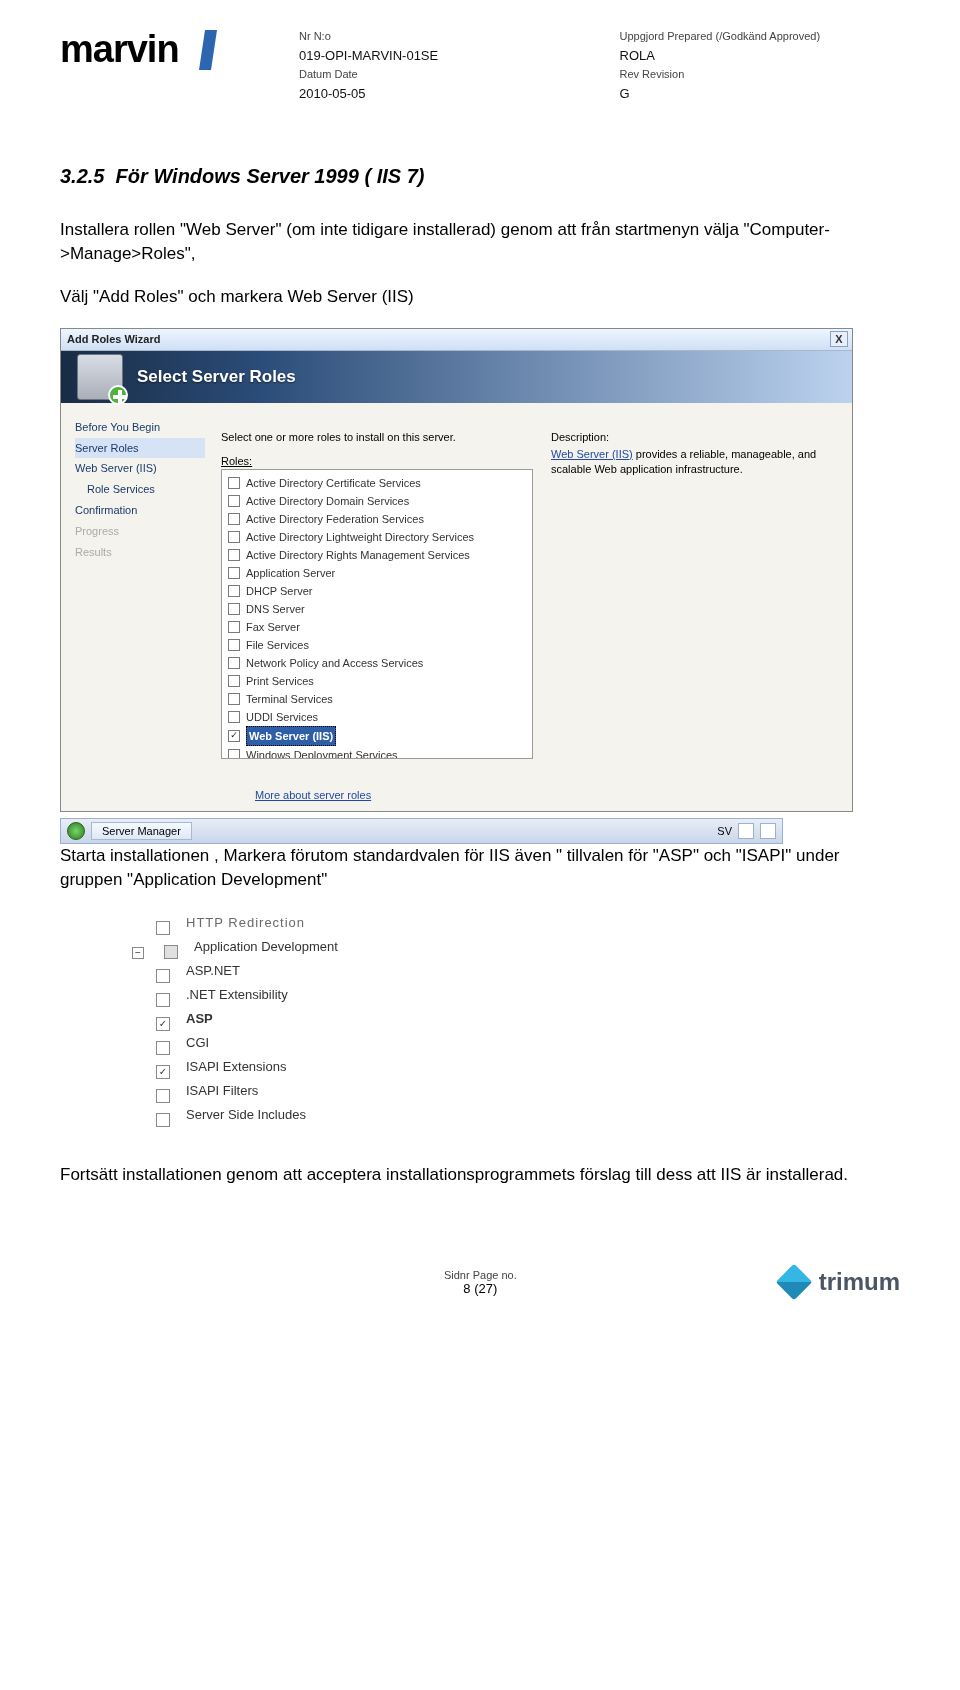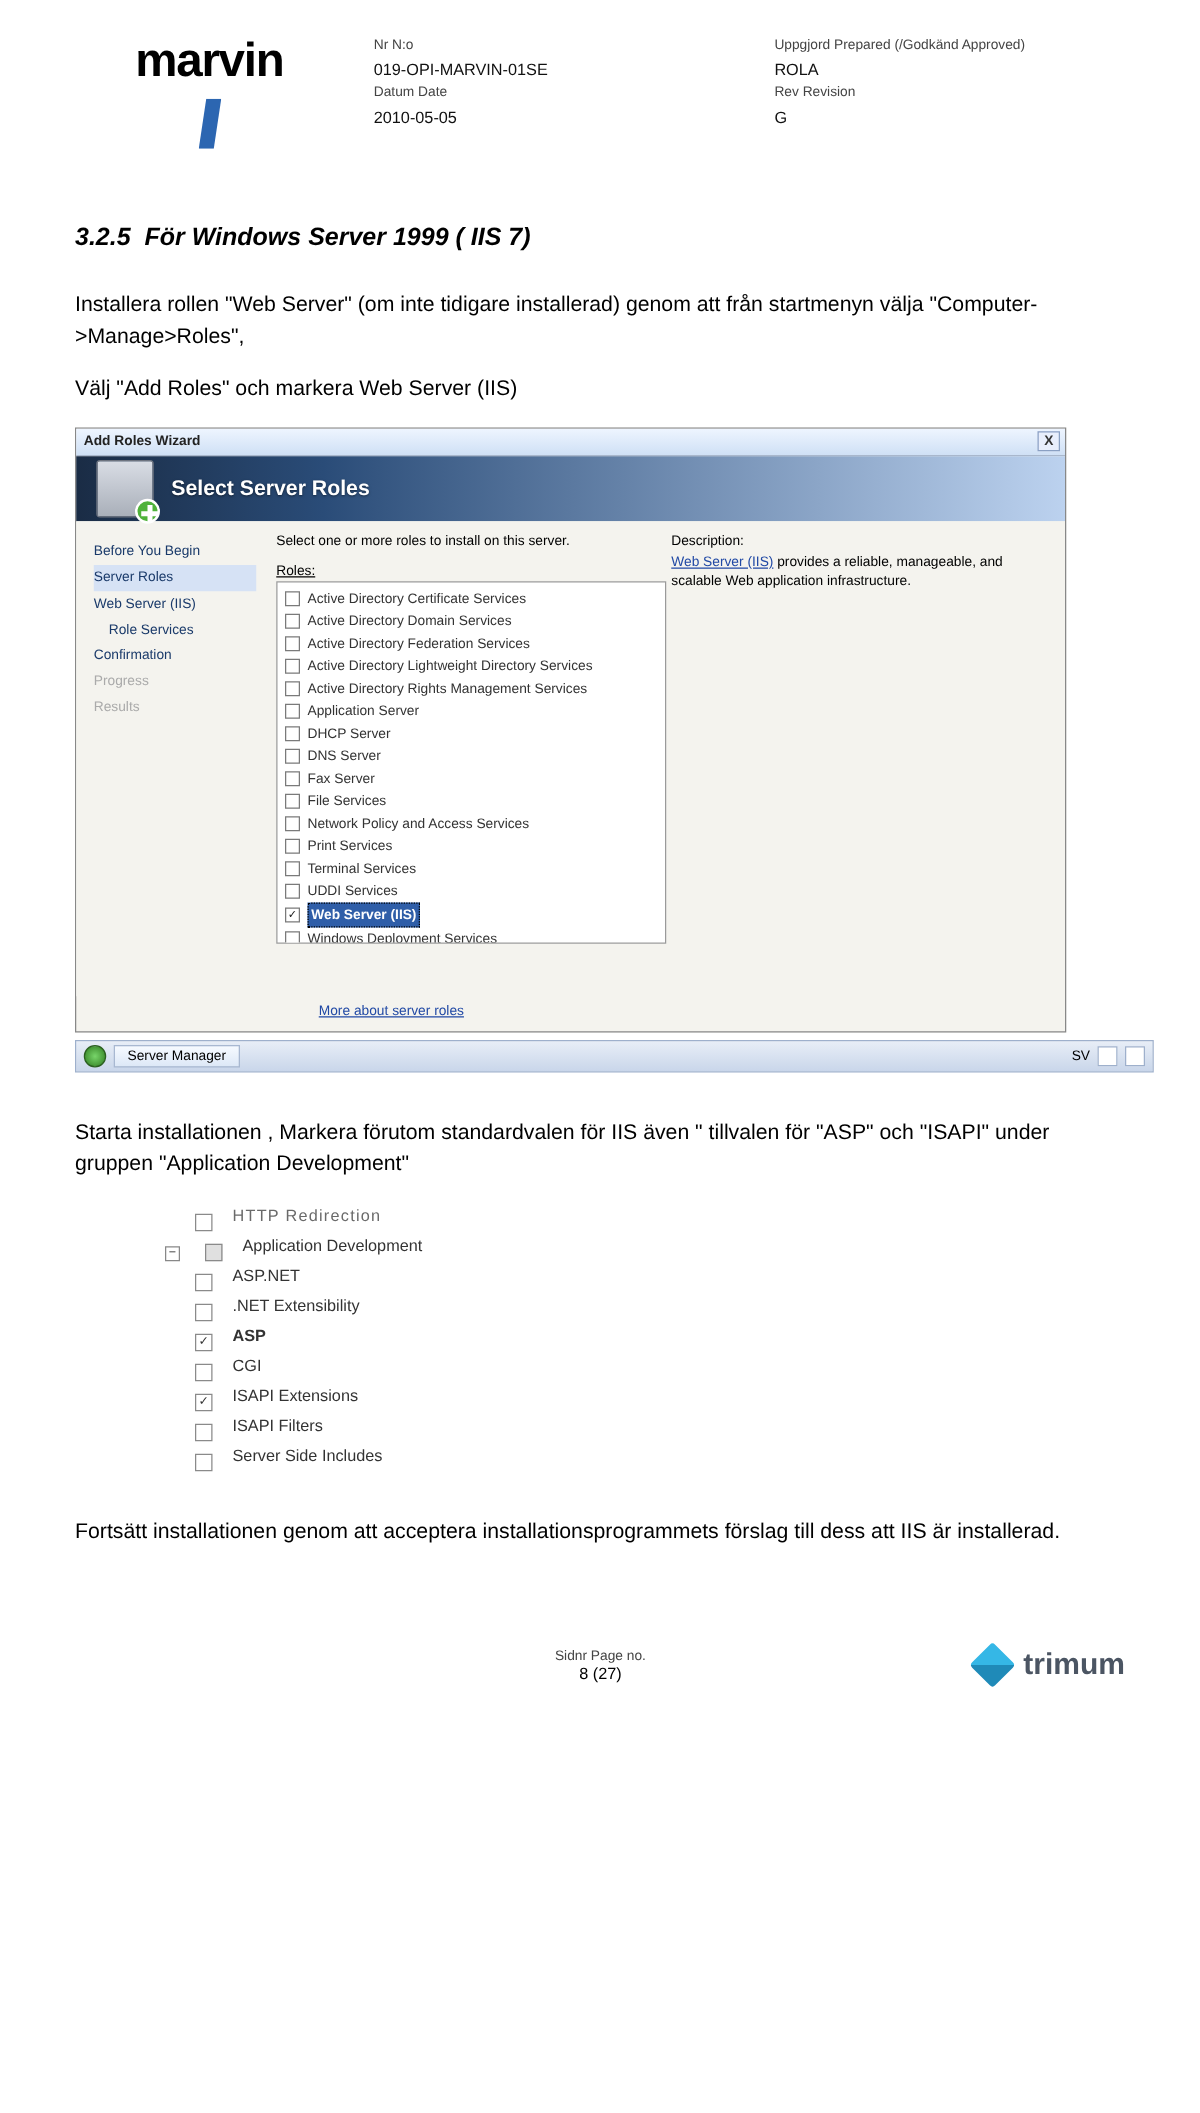--- a/index.html
+++ b/index.html
@@ -15,23 +15,22 @@
   }
   .header {
     display: flex;
     align-items: flex-start;
     gap: 24px;
     margin-bottom: 60px;
   }
   .logo {
     display: flex;
     align-items: center;
-    gap: 8px;
+    gap: 20px;
     min-width: 215px;
-    flex-direction: column;
   }
   .logo .word {
     font-size: 38px;
     font-weight: 900;
     letter-spacing: -1px;
     color: #000;
     font-family: Arial, Helvetica, sans-serif;
   }
   .logo .slash {
     width: 18px;
@@ -144,23 +143,23 @@
     line-height: 1.9;
     color: #1a3a6a;
     font-size: 11px;
   }
   .wizard .nav .sel { background: #d6e2f5; }
   .wizard .nav .sub { padding-left: 12px; }
   .wizard .nav .dim { color: #aaa; }
 
   .wizard .main {
     flex: 1;
-    padding: 10px 14px 8px 10px;
-    display: flex;
-    gap: 4px;
+    padding: 28px 14px 8px 10px;
+    display: flex;
+    gap: 18px;
   }
   .wizard .roles-col .intro { margin-bottom: 6px; }
   .wizard .roles-col .sublbl { text-decoration: underline; margin: 6px 0 2px 0; display: inline-block; }
   .roles-list {
     border: 1px solid #9a9a9a;
     background: #fff;
     width: 312px;
     height: 290px;
     padding: 4px 6px;
     overflow: hidden;
@@ -198,27 +197,26 @@
   .desc-col .dtxt { line-height: 1.4; }
   .desc-col .dtxt a { color: #2149a5; text-decoration: underline; }
   .wizard .footerlink {
     padding: 6px 0 10px 194px;
     color: #2149a5;
     text-decoration: underline;
     font-size: 11px;
   }
 
   .taskbar {
-    width: 863px;
+    width: 723px;
     height: 26px;
     display: flex;
     align-items: center;
     background: linear-gradient(#e8eef7, #c9d6ea);
     border: 1px solid #9eb0cc;
-    margin-bottom: 36px;
     padding: 0 6px;
     gap: 6px;
     font-family: Tahoma, Arial, sans-serif;
     font-size: 11px;
   }
   .start-orb {
     width: 18px; height: 18px; border-radius: 50%;
     background: radial-gradient(#78d56a, #2d7a1e);
     border: 1px solid #2b5f20;
   }

